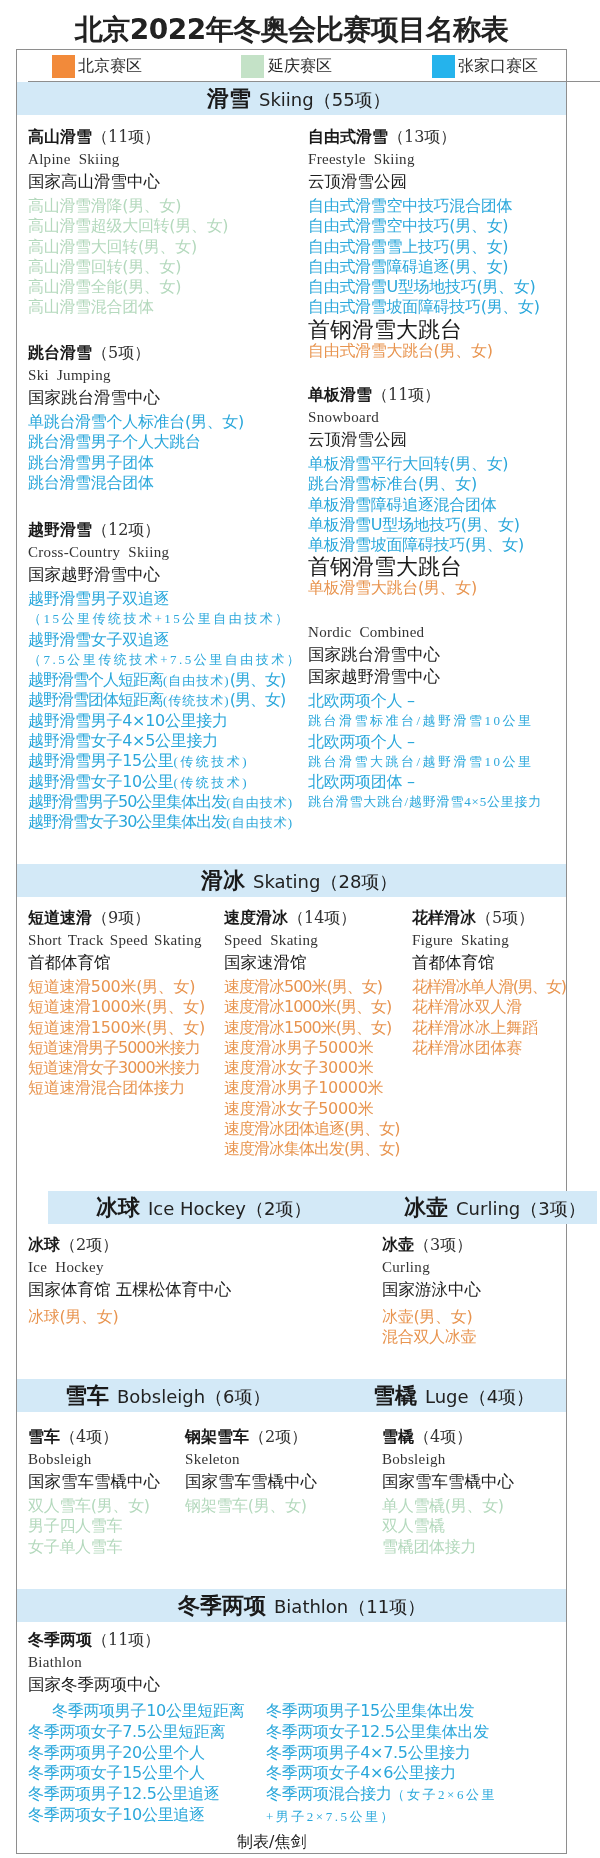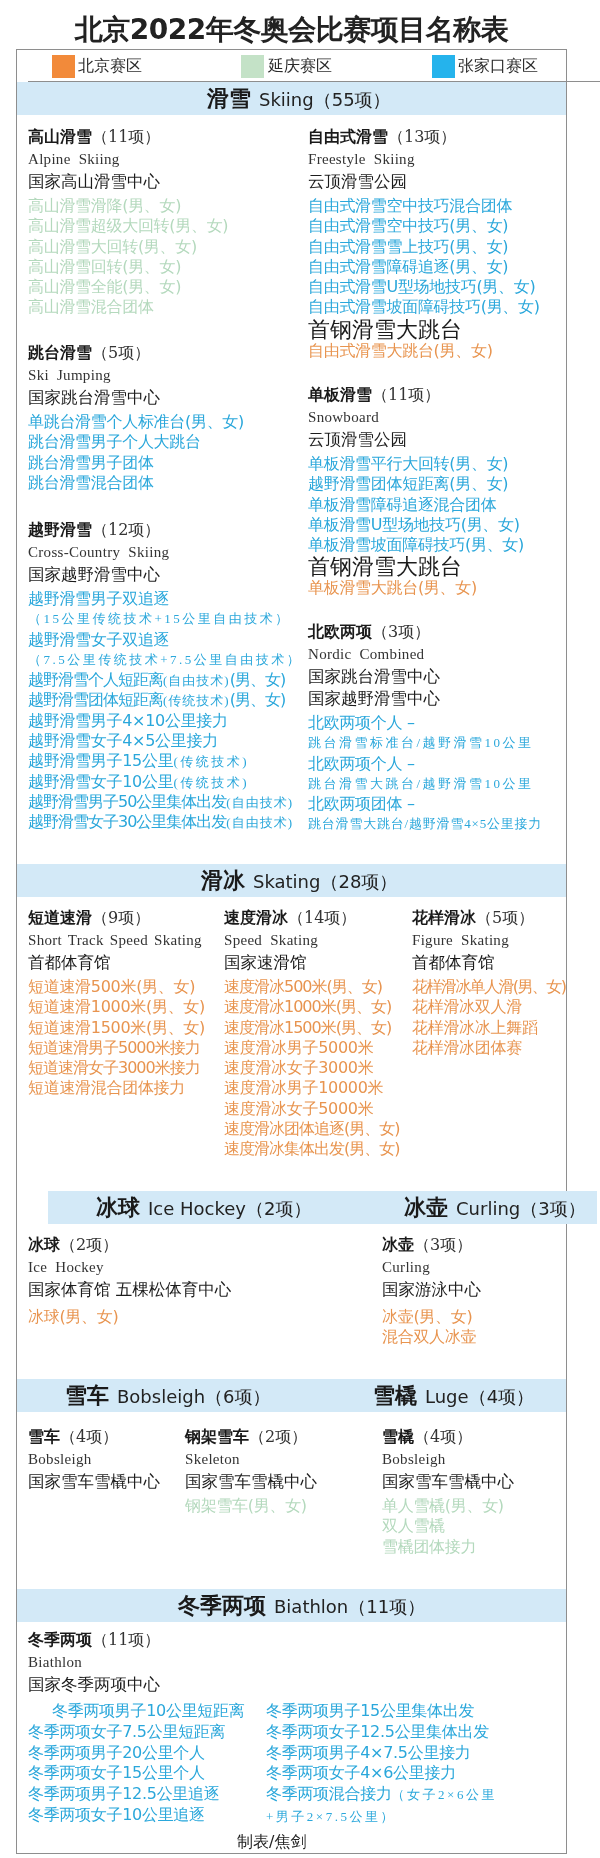--- a/index.html
+++ b/index.html
@@ -122,33 +122,32 @@
     <div class="ev">自由式滑雪大跳台(男、女)</div>
   </div>
 </div>
 
 <div class="disc" style="left:308px; top:384px;">
   <div class="d-head"><span class="dh-cn">单板滑雪</span><span class="dh-count">（11项）</span></div>
   <div class="d-en">Snowboard</div>
   <div class="d-venue">云顶滑雪公园</div>
   <div class="d-events z-zjk">
     <div class="ev">单板滑雪平行大回转(男、女)</div>
-    <div class="ev">越野滑雪团体短距离(男、女)</div>
+    <div class="ev">跳台滑雪标准台(男、女)</div>
     <div class="ev">单板滑雪障碍追逐混合团体</div>
     <div class="ev">单板滑雪U型场地技巧(男、女)</div>
     <div class="ev">单板滑雪坡面障碍技巧(男、女)</div>
   </div>
   <div class="venue2">首钢滑雪大跳台</div>
   <div class="z-bj">
     <div class="ev">单板滑雪大跳台(男、女)</div>
   </div>
 </div>
 
 <div class="disc" style="left:308px; top:621px;">
-  <div class="d-head"><span class="dh-cn">北欧两项</span><span class="dh-count">（3项）</span></div>
   <div class="d-en">Nordic Combined</div>
   <div class="d-venue">国家跳台滑雪中心</div>
   <div class="d-venue" style="margin-top:0;">国家越野滑雪中心</div>
   <div class="d-events z-zjk">
     <div class="ev">北欧两项个人 –</div>
     <div class="subnote">跳台滑雪标准台/越野滑雪10公里</div>
     <div class="ev">北欧两项个人 –</div>
     <div class="subnote">跳台滑雪大跳台/越野滑雪10公里</div>
     <div class="ev">北欧两项团体 –</div>
     <div class="subnote tight">跳台滑雪大跳台/越野滑雪4×5公里接力</div>
@@ -238,20 +237,25 @@
   </div>
   <div class="band-title" style="left:356px;">
     <span class="bt-cn">雪橇</span><span class="bt-en">Luge</span><span class="bt-count">（4项）</span>
   </div>
 </div>
 
 <div class="disc" style="left:28px; top:1426px;">
   <div class="d-head"><span class="dh-cn">雪车</span><span class="dh-count">（4项）</span></div>
   <div class="d-en">Bobsleigh</div>
   <div class="d-venue">国家雪车雪橇中心</div>
+  <div class="d-events z-yq">
+    <div class="ev">双人雪车(男、女)</div>
+    <div class="ev">男子四人雪车</div>
+    <div class="ev">女子单人雪车</div>
+  </div>
 </div>
 
 <div class="disc" style="left:185px; top:1426px;">
   <div class="d-head"><span class="dh-cn">钢架雪车</span><span class="dh-count">（2项）</span></div>
   <div class="d-en">Skeleton</div>
   <div class="d-venue">国家雪车雪橇中心</div>
   <div class="d-events z-yq">
     <div class="ev">钢架雪车(男、女)</div>
   </div>
 </div>

